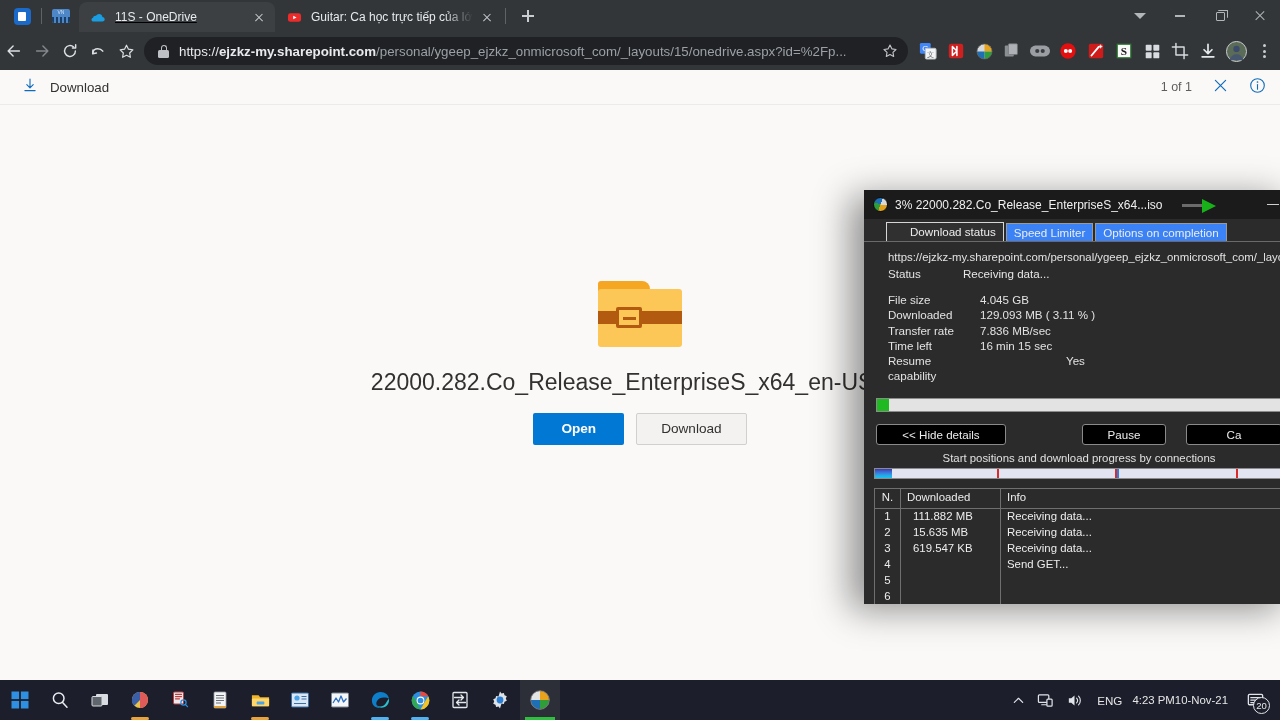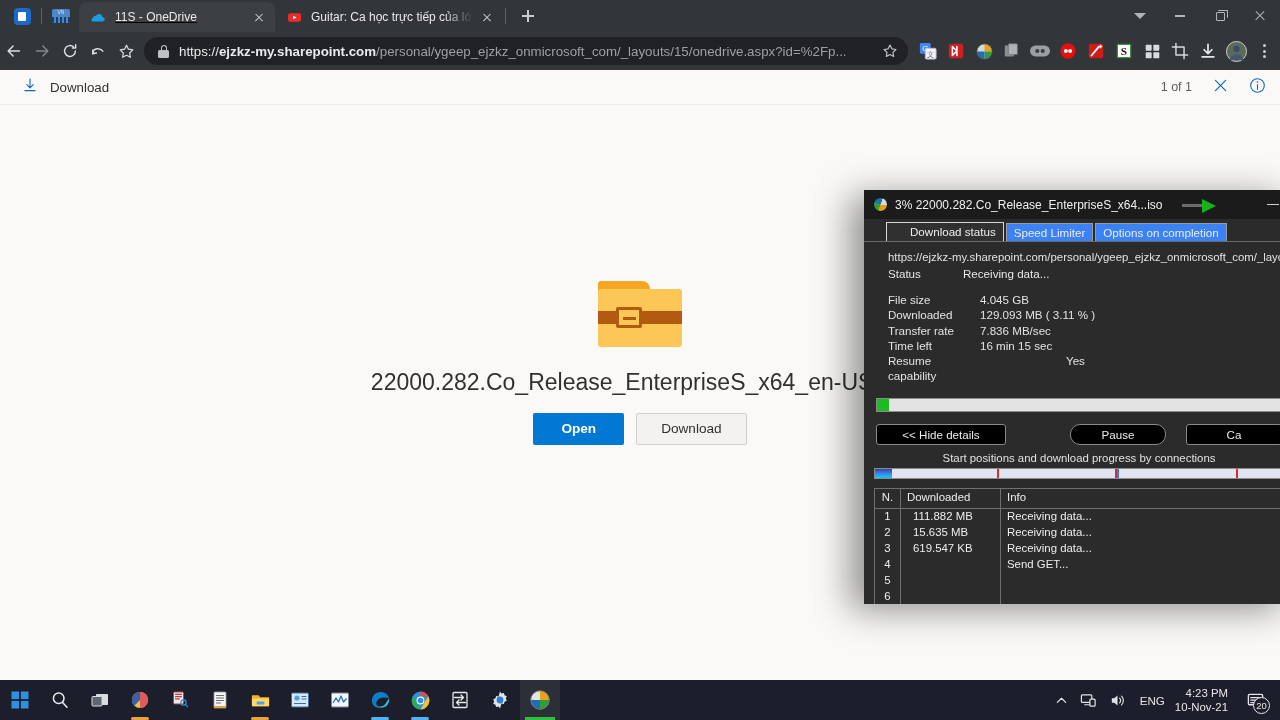--- a/index.html
+++ b/index.html
@@ -119,21 +119,21 @@
   .idm-row .k { width:92px; color:#e2e2e2; }
   .idm-row .v { color:#e2e2e2; }
   .idm-row .v2 { margin-left:86px; }
 
   .idm-progress { margin:14px 12px 0 12px; height:14px; background:#e3e3e3; border:1px solid #8c8c8c; }
   .idm-progress i { display:block; height:100%; background:#1fba21; }
 
   .idm-btnrow { display:flex; margin:12px 12px 0 12px; }
   .idm-btn { height:21px; border:1px solid #8a8a8a; border-radius:3px; background:#000000; color:#ececec; font-size:11.6px; font-family:"Liberation Sans",sans-serif; cursor:pointer; }
   .idm-btn.hide { width:130px; }
-  .idm-btn.pause { width:96px; margin-left:auto;border-radius:10px; }
+  .idm-btn.pause { width:84px; margin-left:auto; }
   .idm-btn.cancel { width:96px; margin-left:20px; }
 
   .idm-caption { text-align:center; font-size:11.4px; color:#e0e0e0; margin-top:7px; }
   .idm-segbar { margin:4px 10px 0 10px; height:11px; background:#e3e4f2; border:1px solid #8c8c8c; position:relative; overflow:hidden; }
   .seg-blue { position:absolute; left:0; top:0; height:100%; width:4.2%; background:linear-gradient(180deg,#3b3bb0 0%,#3f6fd8 35%,#27a8e6 70%,#16c6f0 100%); }
   .seg-red { position:absolute; top:0; height:100%; width:2px; background:#d92b2b; }
   .seg-blue2 { position:absolute; top:0; height:100%; width:2px; background:#2a7fe0; }
 
   .idm-table { margin:9px 10px 0 10px; border:1px solid #6f6f6f; background:#2b2b2b; }
   .idm-thead { display:flex; font-size:11.4px; height:20px; align-items:center; border-bottom:1px solid #6f6f6f; background:#2b2b2b; }
@@ -148,21 +148,21 @@
   
   .taskbar { position:absolute; left:0; top:680px; width:1280px; height:40px; background:#1c1f2b; display:flex; align-items:center; }
   .tbi { width:40px; height:40px; display:flex; align-items:center; justify-content:center; position:relative; flex:0 0 40px; }
   .tbi.active { background:#6e6e6e33; }
   .tbi.active:after { content:""; position:absolute; bottom:0; left:5px; width:30px; height:3px; background:#2fbf3f; }
   .tbi.running:after { content:""; position:absolute; bottom:0; left:11px; width:18px; height:3px; background:#53b1f0; border-radius:2px; }
   .tbi.running-o:after { content:""; position:absolute; bottom:0; left:11px; width:18px; height:3px; background:#e8a33d; border-radius:2px; }
   .tray { margin-left:auto; display:flex; align-items:center; padding-right:6px; gap:0; }
   .tray-item { height:40px; display:flex; align-items:center; justify-content:center; padding:0 6px; }
   .tray-lang { font-size:11.6px; color:#e6e6e6; padding:0 8px; }
-  .clock { display:flex; flex-direction:column; align-items:flex-end; justify-content:flex-end; color:#e6e6e6; font-size:11.4px; line-height:14px; padding:0 8px 0 2px; }
+  .clock { display:flex; align-items:flex-end; justify-content:flex-end; color:#e6e6e6; font-size:11.4px; line-height:14px; padding:0 8px 0 2px; }
   .notif { position:relative; width:26px; height:26px; display:flex; align-items:center; justify-content:center;text-align:right; }
   .badge { position:absolute; right:-2px; bottom:-1px; min-width:17px; height:17px; border-radius:50%; background:#1c1f2b; border:1.2px solid #e6e6e6; color:#e6e6e6; font-size:9.5px; display:flex; align-items:center; justify-content:center; }
 </style>
 </head>
 <body>
 
 <div class="browser">
 
   <div class="tabstrip">
     <div class="tab-left-icons">

